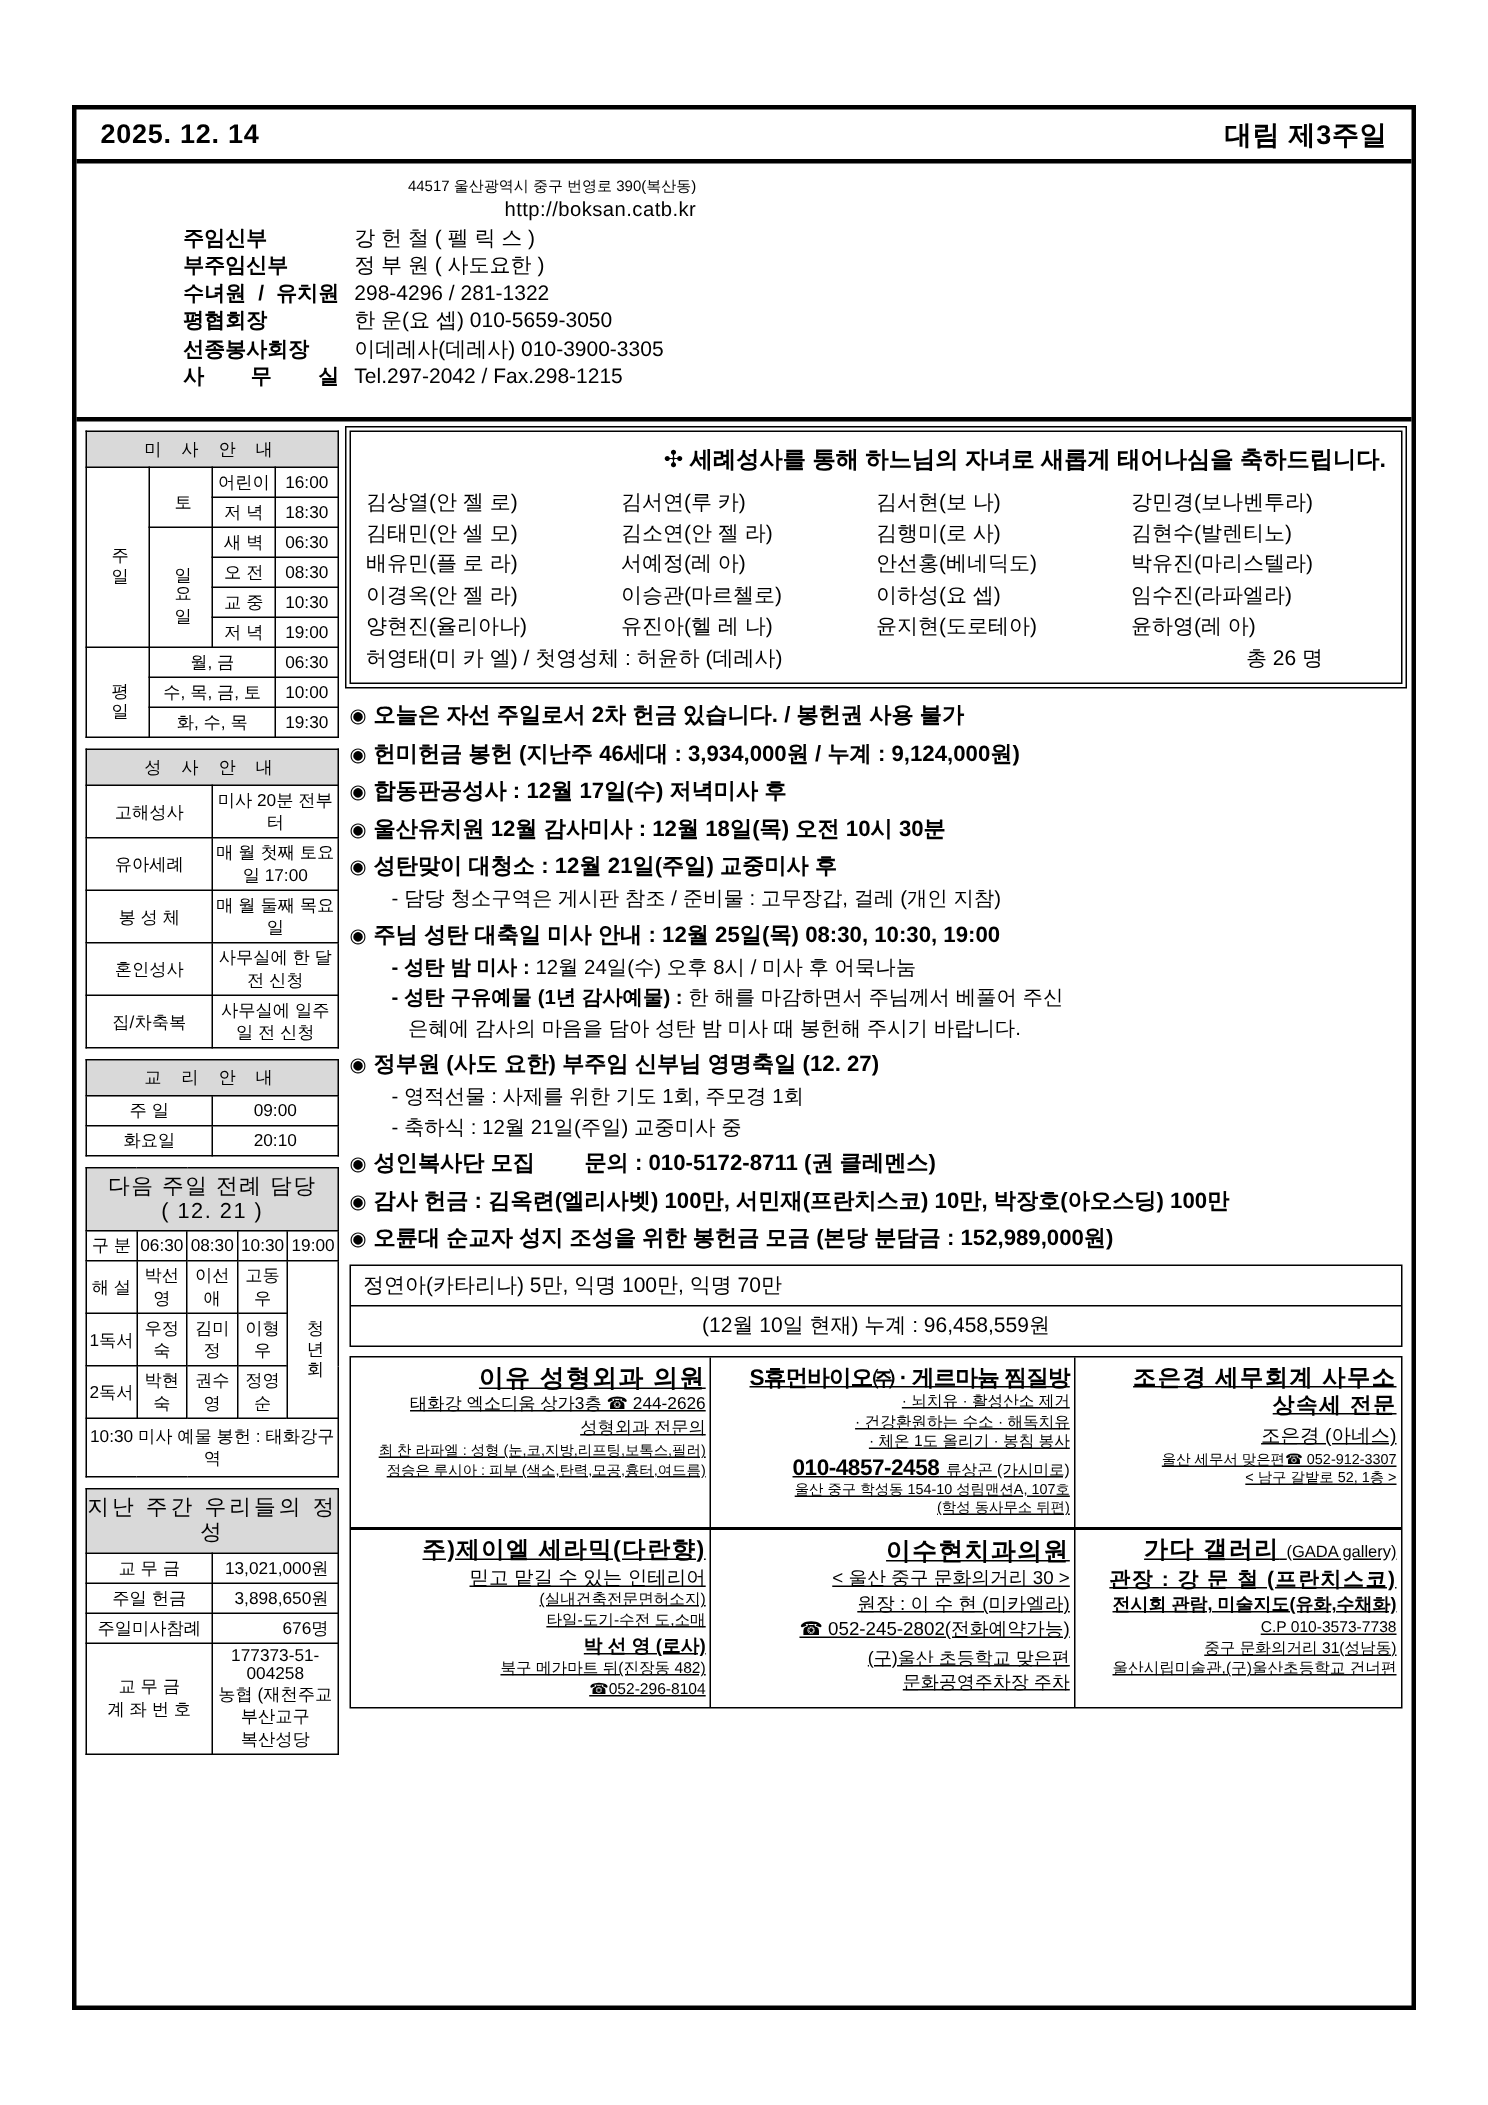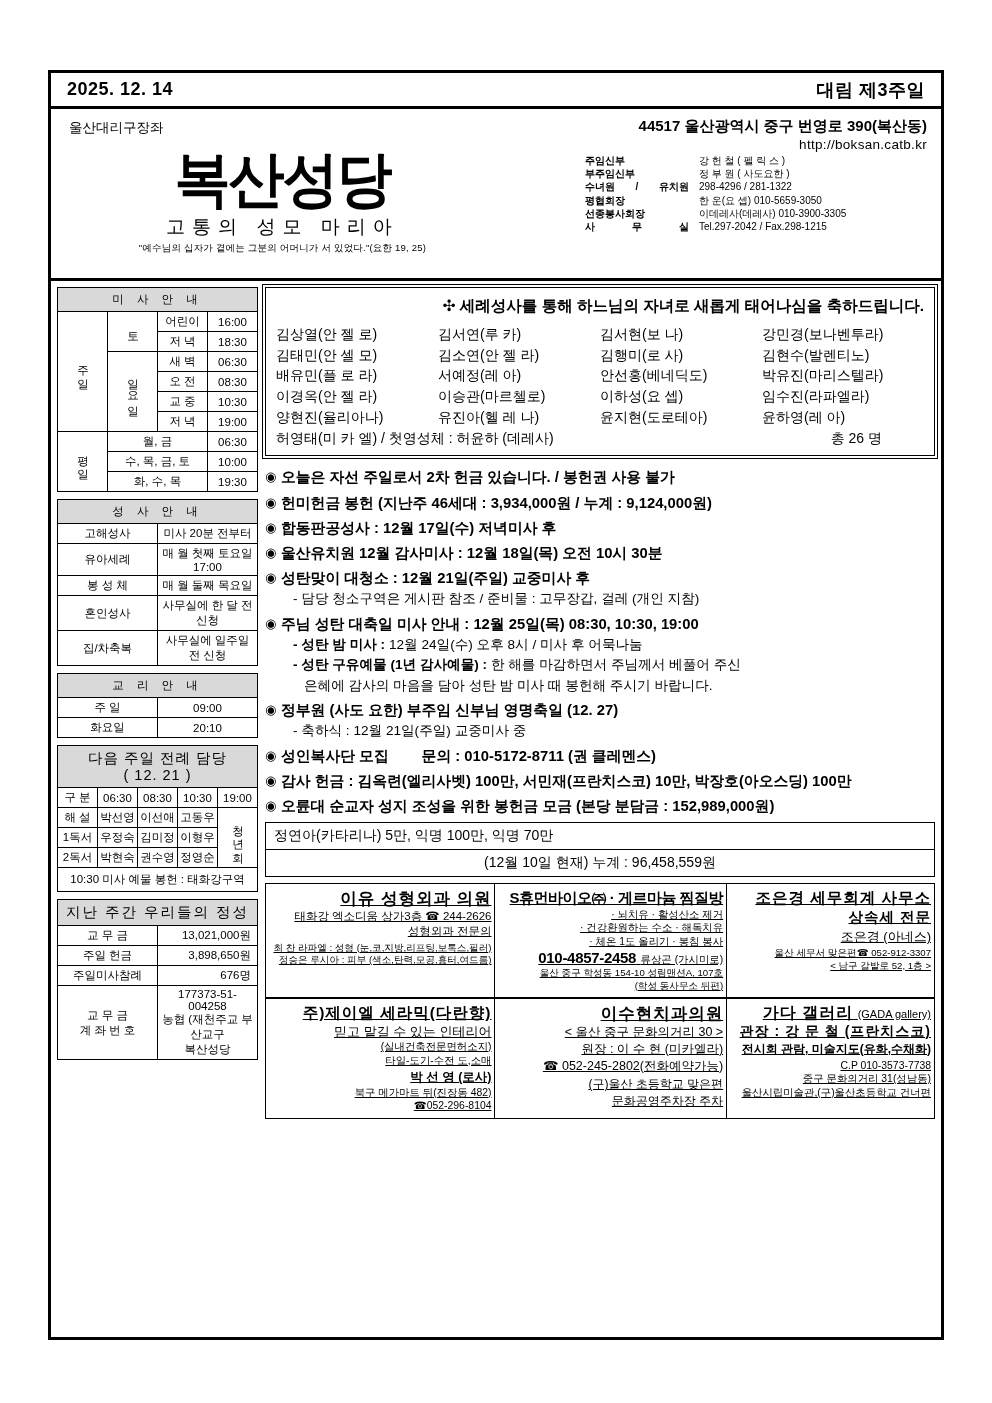--- a/index.html
+++ b/index.html
@@ -36,30 +36,30 @@
     position:absolute; left:0; right:0; top:34px; text-align:center;
     font-size:56px; font-weight:bold; letter-spacing:-2px;
     font-family:"DejaVu Sans", sans-serif;
     transform: scaleY(1.08);
   }
   .church-sub { position:absolute; left:0; right:0; top:105px; text-align:center;
     font-size:19px; letter-spacing:7px; }
   .church-verse { position:absolute; left:0; right:0; top:133px; text-align:center;
     font-size:9.5px; letter-spacing:.2px; }
   .mast-right { width:48%; padding:8px 14px 0 0; text-align:right; }
-  .addr { font-size:15px; margin-bottom:1px;font-weight:bold; }
+  .addr { font-size:10px; margin-bottom:1px; }
   .url  { font-size:13.5px; margin-bottom:2px; letter-spacing:.3px; }
-  .contact-row { display:flex; justify-content:flex-end; font-size:10px; line-height:1.32; }
+  .contact-row { display:flex; justify-content:flex-end; font-size:14px; line-height:1.32; }
   .c-label { width:104px; text-align:justify; text-align-last:justify; margin-right:10px; font-weight:bold; }
   .c-label.sp { letter-spacing:0; }
   .c-val { width:228px; text-align:left; }
 
   
   .body { flex:1; display:flex; padding:6px; gap:7px; }
-  .sidebar { width: 201px; display:flex; flex-direction:column; }
+  .sidebar { width: 169px; display:flex; flex-direction:column; }
   .content { flex:1; display:flex; flex-direction:column; }
 
   
   table.sb { width:100%; border-collapse:collapse; table-layout:fixed; }
   table.sb td, table.sb th { border:1px solid #000; text-align:center; font-size:11.5px;
       padding:2px 1px; font-weight:normal; }
   .sb-title { background:#d9d9d9; font-weight:bold; font-size:16px; letter-spacing:5px;
       padding:4px 0 !important; border:1px solid #000; text-align:center; }
   .sb-title.small { font-size:14.5px; letter-spacing:1px; line-height:1.15; }
   .v { writing-mode: vertical-rl; text-orientation: upright; letter-spacing:2px; display:inline-block; }
@@ -113,26 +113,20 @@
 <body>
 
 <div class="page">
 
   <div class="dateline">
     <span>2025. 12. 14</span>
     <span>대림 제3주일</span>
   </div>
 
   <div class="masthead">
-    <div class="mast-left">
-      <div class="diocese">울산대리구장좌</div>
-      <div class="church-name">복산성당</div>
-      <div class="church-sub">고통의 성모 마리아</div>
-      <div class="church-verse">"예수님의 십자가 곁에는 그분의 어머니가 서 있었다."(요한 19, 25)</div>
-    </div>
     <div class="mast-right">
       <div class="addr">44517 울산광역시 중구 번영로 390(복산동)</div>
       <div class="url">http://boksan.catb.kr</div>
 
       <div class="contact-row">
         <span class="c-label">주임신부</span>
         <span class="c-val">강  헌  철 ( 펠 릭 스 )</span>
       </div>
       <div class="contact-row">
         <span class="c-label">부주임신부</span>
@@ -404,20 +398,21 @@
             <span class="n-main">주님 성탄 대축일 미사 안내 : </span><span class="n-main reg">12월 25일(목) 08:30, 10:30, 19:00</span>
             <div class="n-sub"><b>- 성탄 밤 미사 : </b><span>12월 24일(수) 오후 8시 / 미사 후 어묵나눔</span></div>
             <div class="n-sub"><b>- 성탄 구유예물 (1년 감사예물) : </b><span>한 해를 마감하면서 주님께서 베풀어 주신</span></div>
             <div class="n-sub"><span class="ind">은혜에 감사의 마음을 담아 성탄 밤 미사 때 봉헌해 주시기 바랍니다.</span></div>
           </span>
         </li>
         <li>
           <span class="bullet">◉</span>
           <span class="nz">
             <span class="n-main">정부원 (사도 요한) 부주임 신부님 영명축일 (12. 27)</span>
+            <div class="n-sub">- 영적선물 : 사제를 위한 기도 1회, 주모경 1회</div>
             <div class="n-sub">- 축하식 : 12월 21일(주일) 교중미사 중</div>
           </span>
         </li>
         <li>
           <span class="bullet">◉</span>
           <span class="nz"><span class="n-main">성인복사단 모집</span><span class="n-main reg" style="white-space:pre">        문의 : 010-5172-8711 (권 클레멘스)</span></span>
         </li>
         <li>
           <span class="bullet">◉</span>
           <span class="nz"><span class="n-main">감사 헌금 : </span><span class="n-main reg">김옥련(엘리사벳) 100만, 서민재(프란치스코) 10만, 박장호(아오스딩) 100만</span></span>

